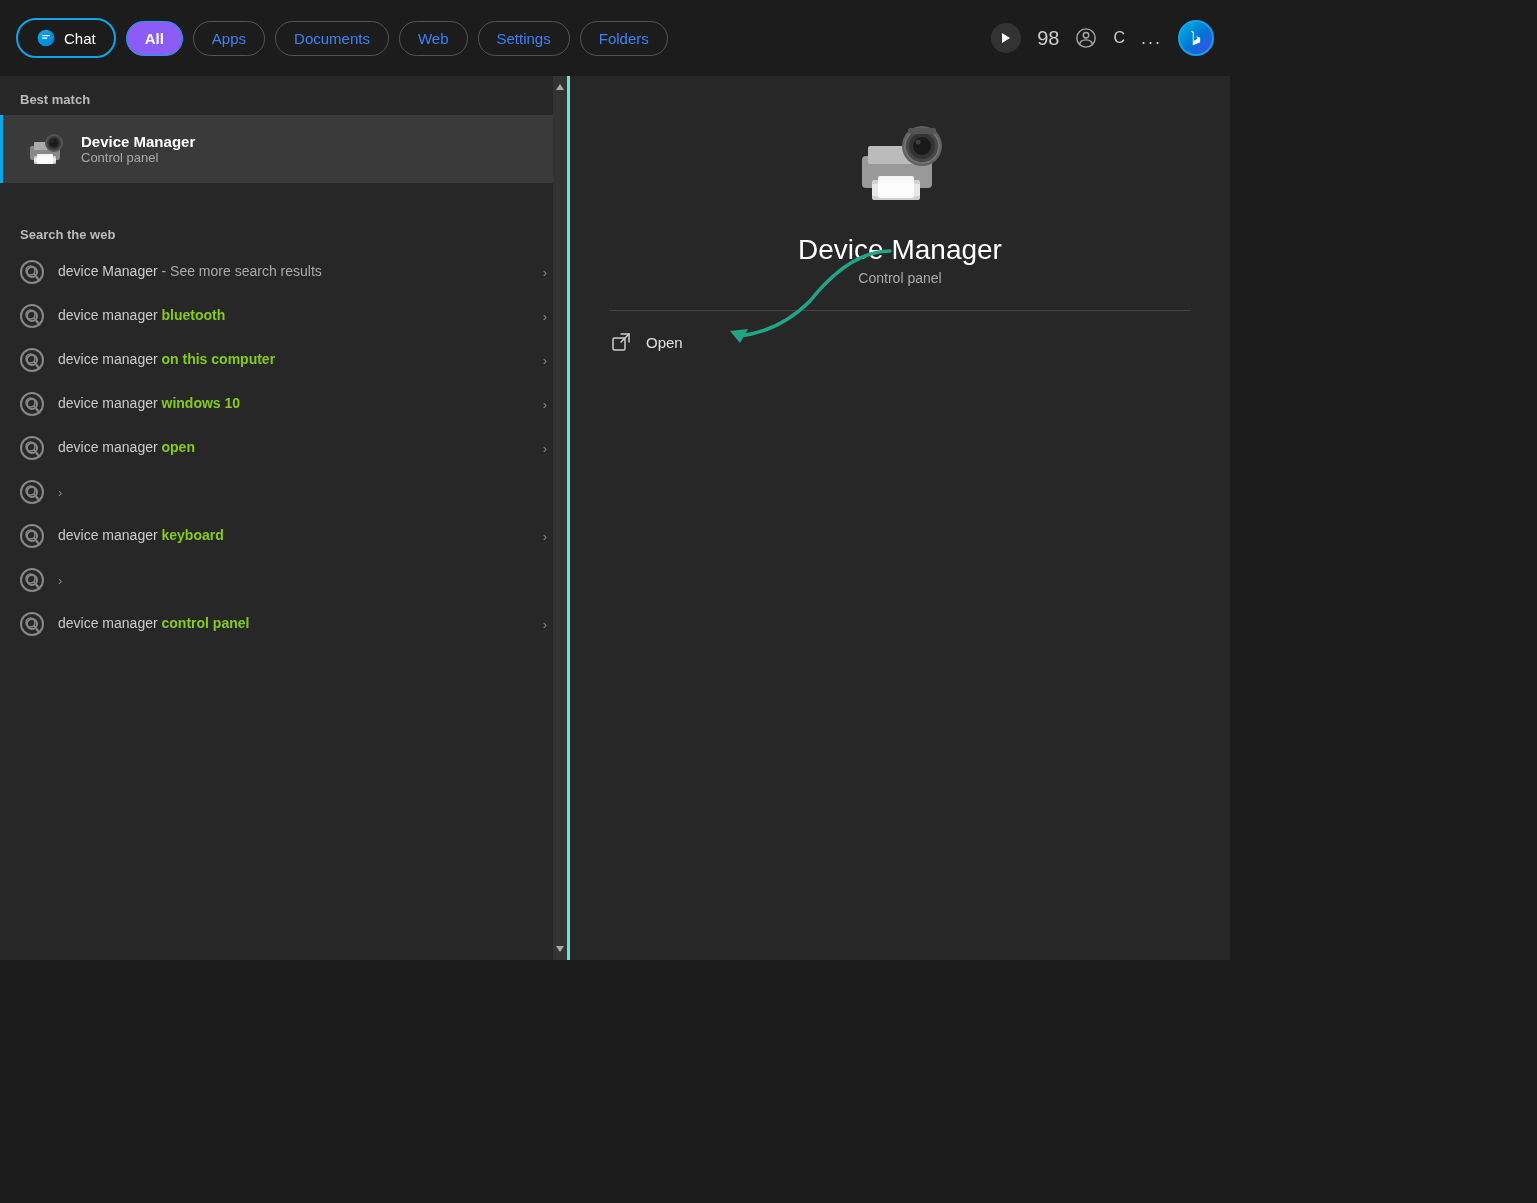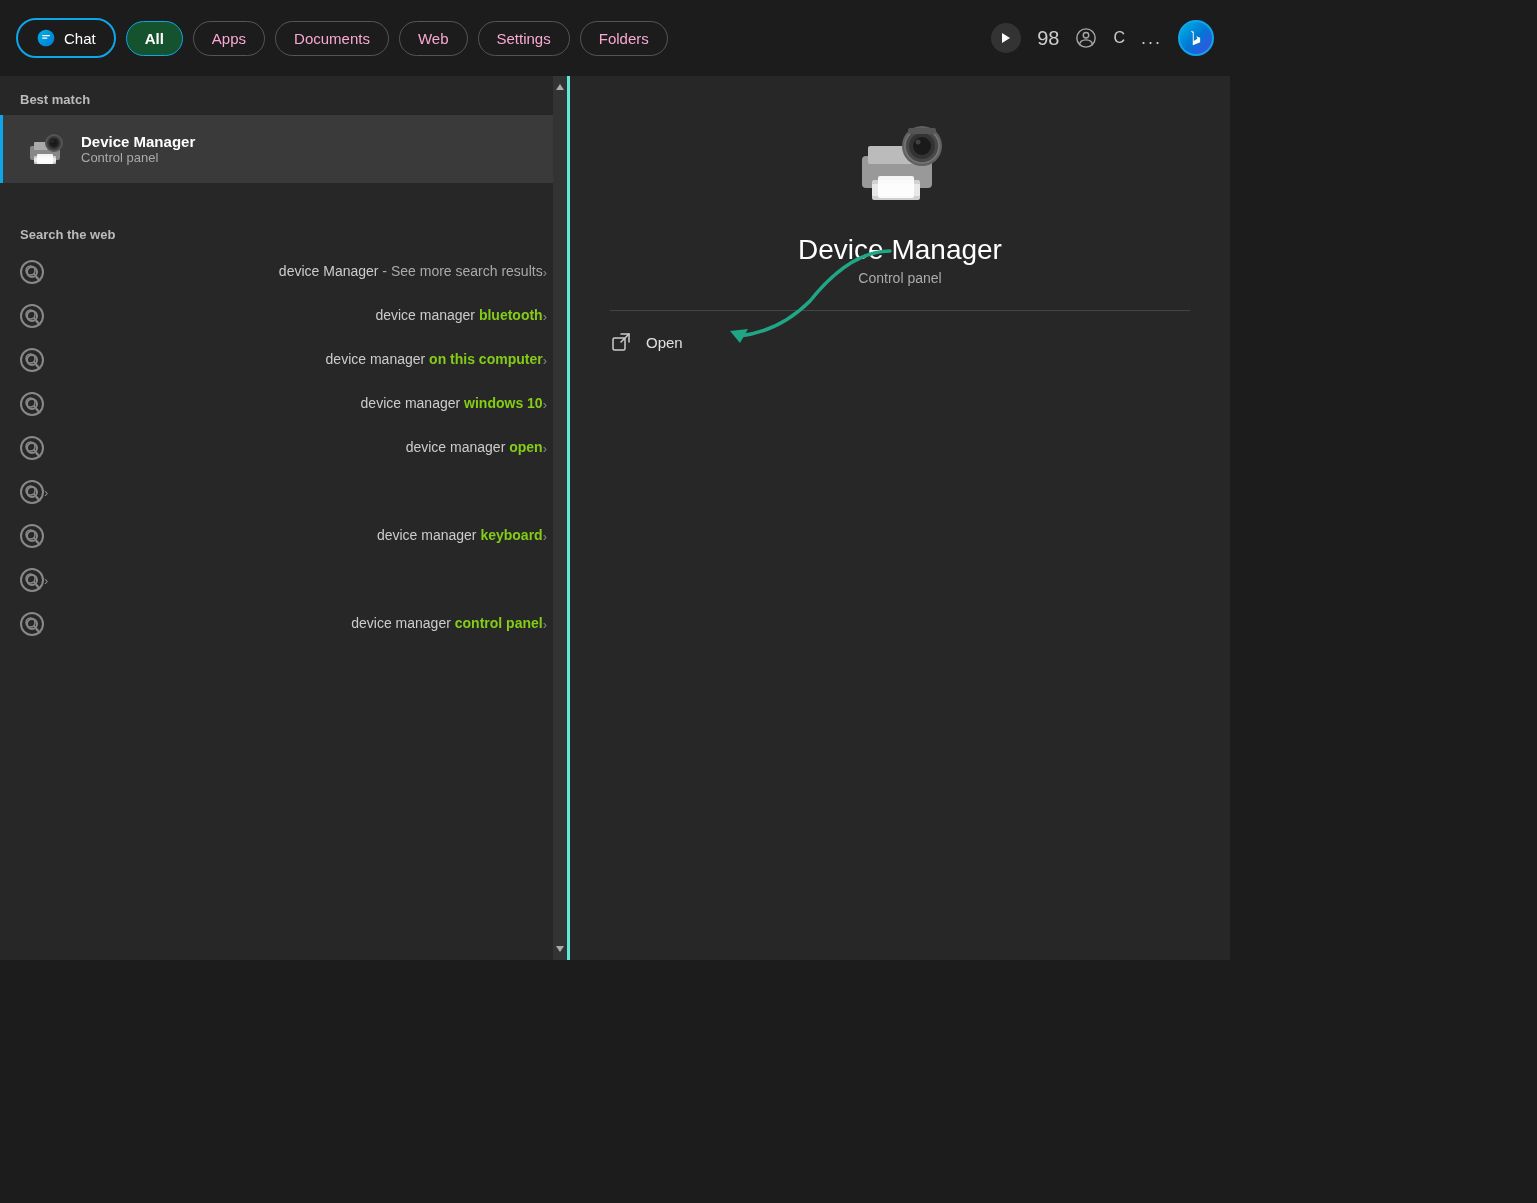--- a/index.html
+++ b/index.html
@@ -23,32 +23,32 @@
     }
 
     .nav-btn {
       display: flex;
       align-items: center;
       gap: 8px;
       padding: 8px 18px;
       border-radius: 40px;
       border: 1.5px solid #555;
       background: transparent;
-      color: #f9a8d4;
+      color: #3b82f6;
       font-size: 15px;
       cursor: pointer;
       white-space: nowrap;
     }
     .nav-btn.chat-btn {
       border-color: #0ea5e9;
       border-width: 2px;
       color: #fff;
     }
     .nav-btn.all-btn {
-      background: #14532d;
+      background: #8b5cf6;
       border-color: #0ea5e9;
       color: #fff;
       font-weight: 600;
     }
 
     .chat-icon {
       width: 20px;
       height: 20px;
     }
 
@@ -160,22 +160,21 @@
       font-weight: 600;
       color: #bbb;
       margin-top: 28px;
     }
 
     .web-search-item {
       display: flex;
       align-items: center;
       padding: 10px 20px;
       cursor: pointer;
-      gap: 0;
-      text-align: right;
+      gap: 14px;
     }
 
     .search-icon-circle {
       width: 24px;
       height: 24px;
       border: 2px solid #888;
       border-radius: 50%;
       display: flex;
       align-items: center;
       justify-content: center;

